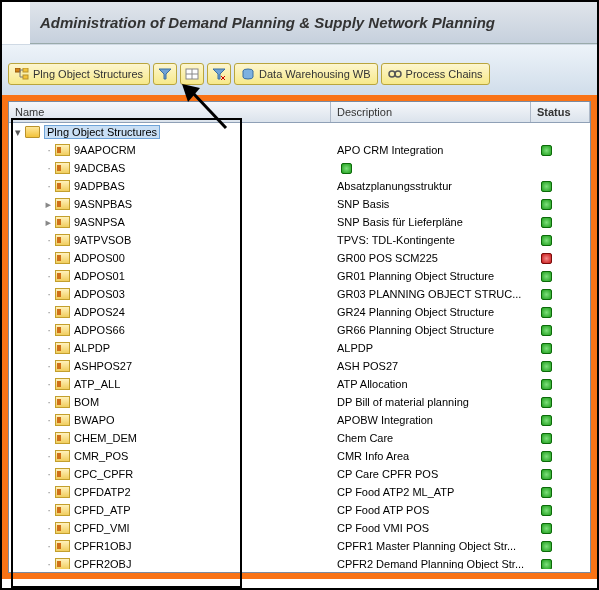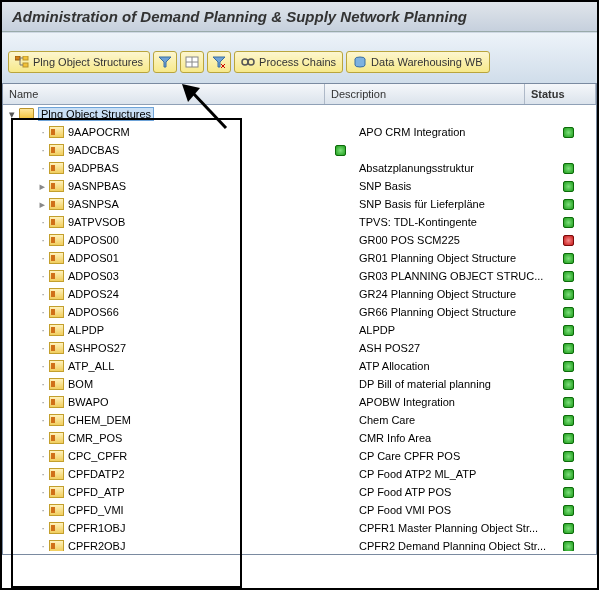--- a/index.html
+++ b/index.html
@@ -1,50 +1,50 @@
 <!DOCTYPE html>
 <html><head>
 <meta charset="utf-8">
 <style>
   * { box-sizing: border-box; margin: 0; padding: 0; }
   body { font-family: Arial, Helvetica, sans-serif; font-size: 11px; background: #fff; }
   .wrap { width: 599px; height: 590px; border: 2px solid #000; position: relative; background: #fff; overflow: hidden; }
   .titlebar {
     background: linear-gradient(#e0e5eb, #c6d0dd);
     border-bottom: 1px solid #9aa;
-    padding: 6px 10px;
-    font-size: 15px; font-weight: bold; font-style: italic; color: #333;
+    padding: 12px 10px;
+    font-size: 15px; font-weight: bold; font-style: italic; color: #333; margin-left: 28px;
   }
   .toolbar-area {
     background: linear-gradient(#edf3f9, #d0ddea);
     padding: 18px 6px 10px 6px;
     border-top: 1px solid #cfd9e4;
     display: flex; gap: 3px; align-items: center;
   }
   .tbtn {
     background: linear-gradient(#fdf6cf, #f7e98a);
     border: 1px solid #b9a53d; border-radius: 3px;
     height: 22px; padding: 0 6px; display: inline-flex; align-items: center; gap: 4px;
     font-size: 11px; color: #333; cursor: pointer;
   }
   .tbtn.icononly { padding: 0 4px; }
   .tbtn svg { display: block; }
-  .grid-area { background: #f97316; }
+  .grid-area { background: #f97316; padding: 6px; }
   .grid {
     border: 1px solid #7a8aa0; background: #fff; height: 472px; overflow: hidden;
   }
   .grid-head { display: flex; background: linear-gradient(#f5f7fa,#dbe3ec); border-bottom: 1px solid #8fa0b6; }
   .gh { border-right: 1px solid #aeb9c8; padding: 4px 6px; font-size: 11px; color: #333; }
   .col-name { width: 322px; }
   .col-desc { width: 200px; }
   .col-stat { flex: 1; font-weight: bold; }
   .grid-body { overflow-y: auto; height: 446px; }
   .row { display: flex; align-items: center; height: 18px; position: relative; }
   .c-name { width: 322px; display: flex; align-items: center; padding-left: 6px; }
-  .c-desc { width: 200px; padding-left: 6px; white-space: nowrap; overflow: hidden; text-overflow: ellipsis; margin-left: 28px; }
+  .c-desc { width: 200px; padding-left: 6px; white-space: nowrap; overflow: hidden; text-overflow: ellipsis; }
   .c-stat { flex: 1; display: flex; align-items: center; padding-left: 10px; }
   .indent2 { width: 40px; display:inline-block; text-align:right; padding-right:4px; color:#888; }
   .expander { width: 10px; display:inline-block; color:#555; cursor:pointer; }
   .folder {
     width: 15px; height: 12px; background: linear-gradient(#ffe79a,#f2c23a);
     border: 1px solid #ba922a; border-radius: 1px; display:inline-block; margin-right: 4px; vertical-align: middle;
   }
   .node-icon {
     width: 15px; height: 12px; display:inline-block; margin-right: 4px; vertical-align: middle;
     background: linear-gradient(#fff2bc,#f0cd5d); border:1px solid #c39f2d; position:relative;
@@ -92,31 +92,31 @@
   </button>
   <button class="tbtn icononly">
     <svg width="14" height="12">
           <path d="M1 1 H13 L8 6 V11 H6 V6 Z" fill="#6fa2d6" stroke="#3a6ea2"></path>
           <line x1="9" y1="8" x2="13" y2="12" stroke="#c00"></line>
           <line x1="13" y1="8" x2="9" y2="12" stroke="#c00"></line>
         </svg>
   </button>
   <button class="tbtn">
     <svg width="14" height="12">
+          <ellipse cx="7" cy="3" rx="5" ry="2" fill="#7db1e0" stroke="#3a6ea2"></ellipse>
+          <path d="M2 3 V9 A5 2 0 0 0 12 9 V3" fill="#7db1e0" stroke="#3a6ea2"></path>
+        </svg>
+    <span>Data Warehousing WB</span>
+  </button>
+  <button class="tbtn">
+    <svg width="14" height="12">
           <circle cx="4" cy="6" r="3" fill="none" stroke="#555" stroke-width="1.5"></circle>
           <circle cx="10" cy="6" r="3" fill="none" stroke="#555" stroke-width="1.5"></circle>
         </svg>
     <span>Process Chains</span>
-  </button>
-  <button class="tbtn">
-    <svg width="14" height="12">
-          <ellipse cx="7" cy="3" rx="5" ry="2" fill="#7db1e0" stroke="#3a6ea2"></ellipse>
-          <path d="M2 3 V9 A5 2 0 0 0 12 9 V3" fill="#7db1e0" stroke="#3a6ea2"></path>
-        </svg>
-    <span>Data Warehousing WB</span>
   </button>
 </div>
 
 <div class="grid-area">
   <div class="grid">
     <div class="grid-head">
       <div class="gh col-name">Name</div>
       <div class="gh col-desc">Description</div>
       <div class="gh col-stat">Status</div>
     </div>

